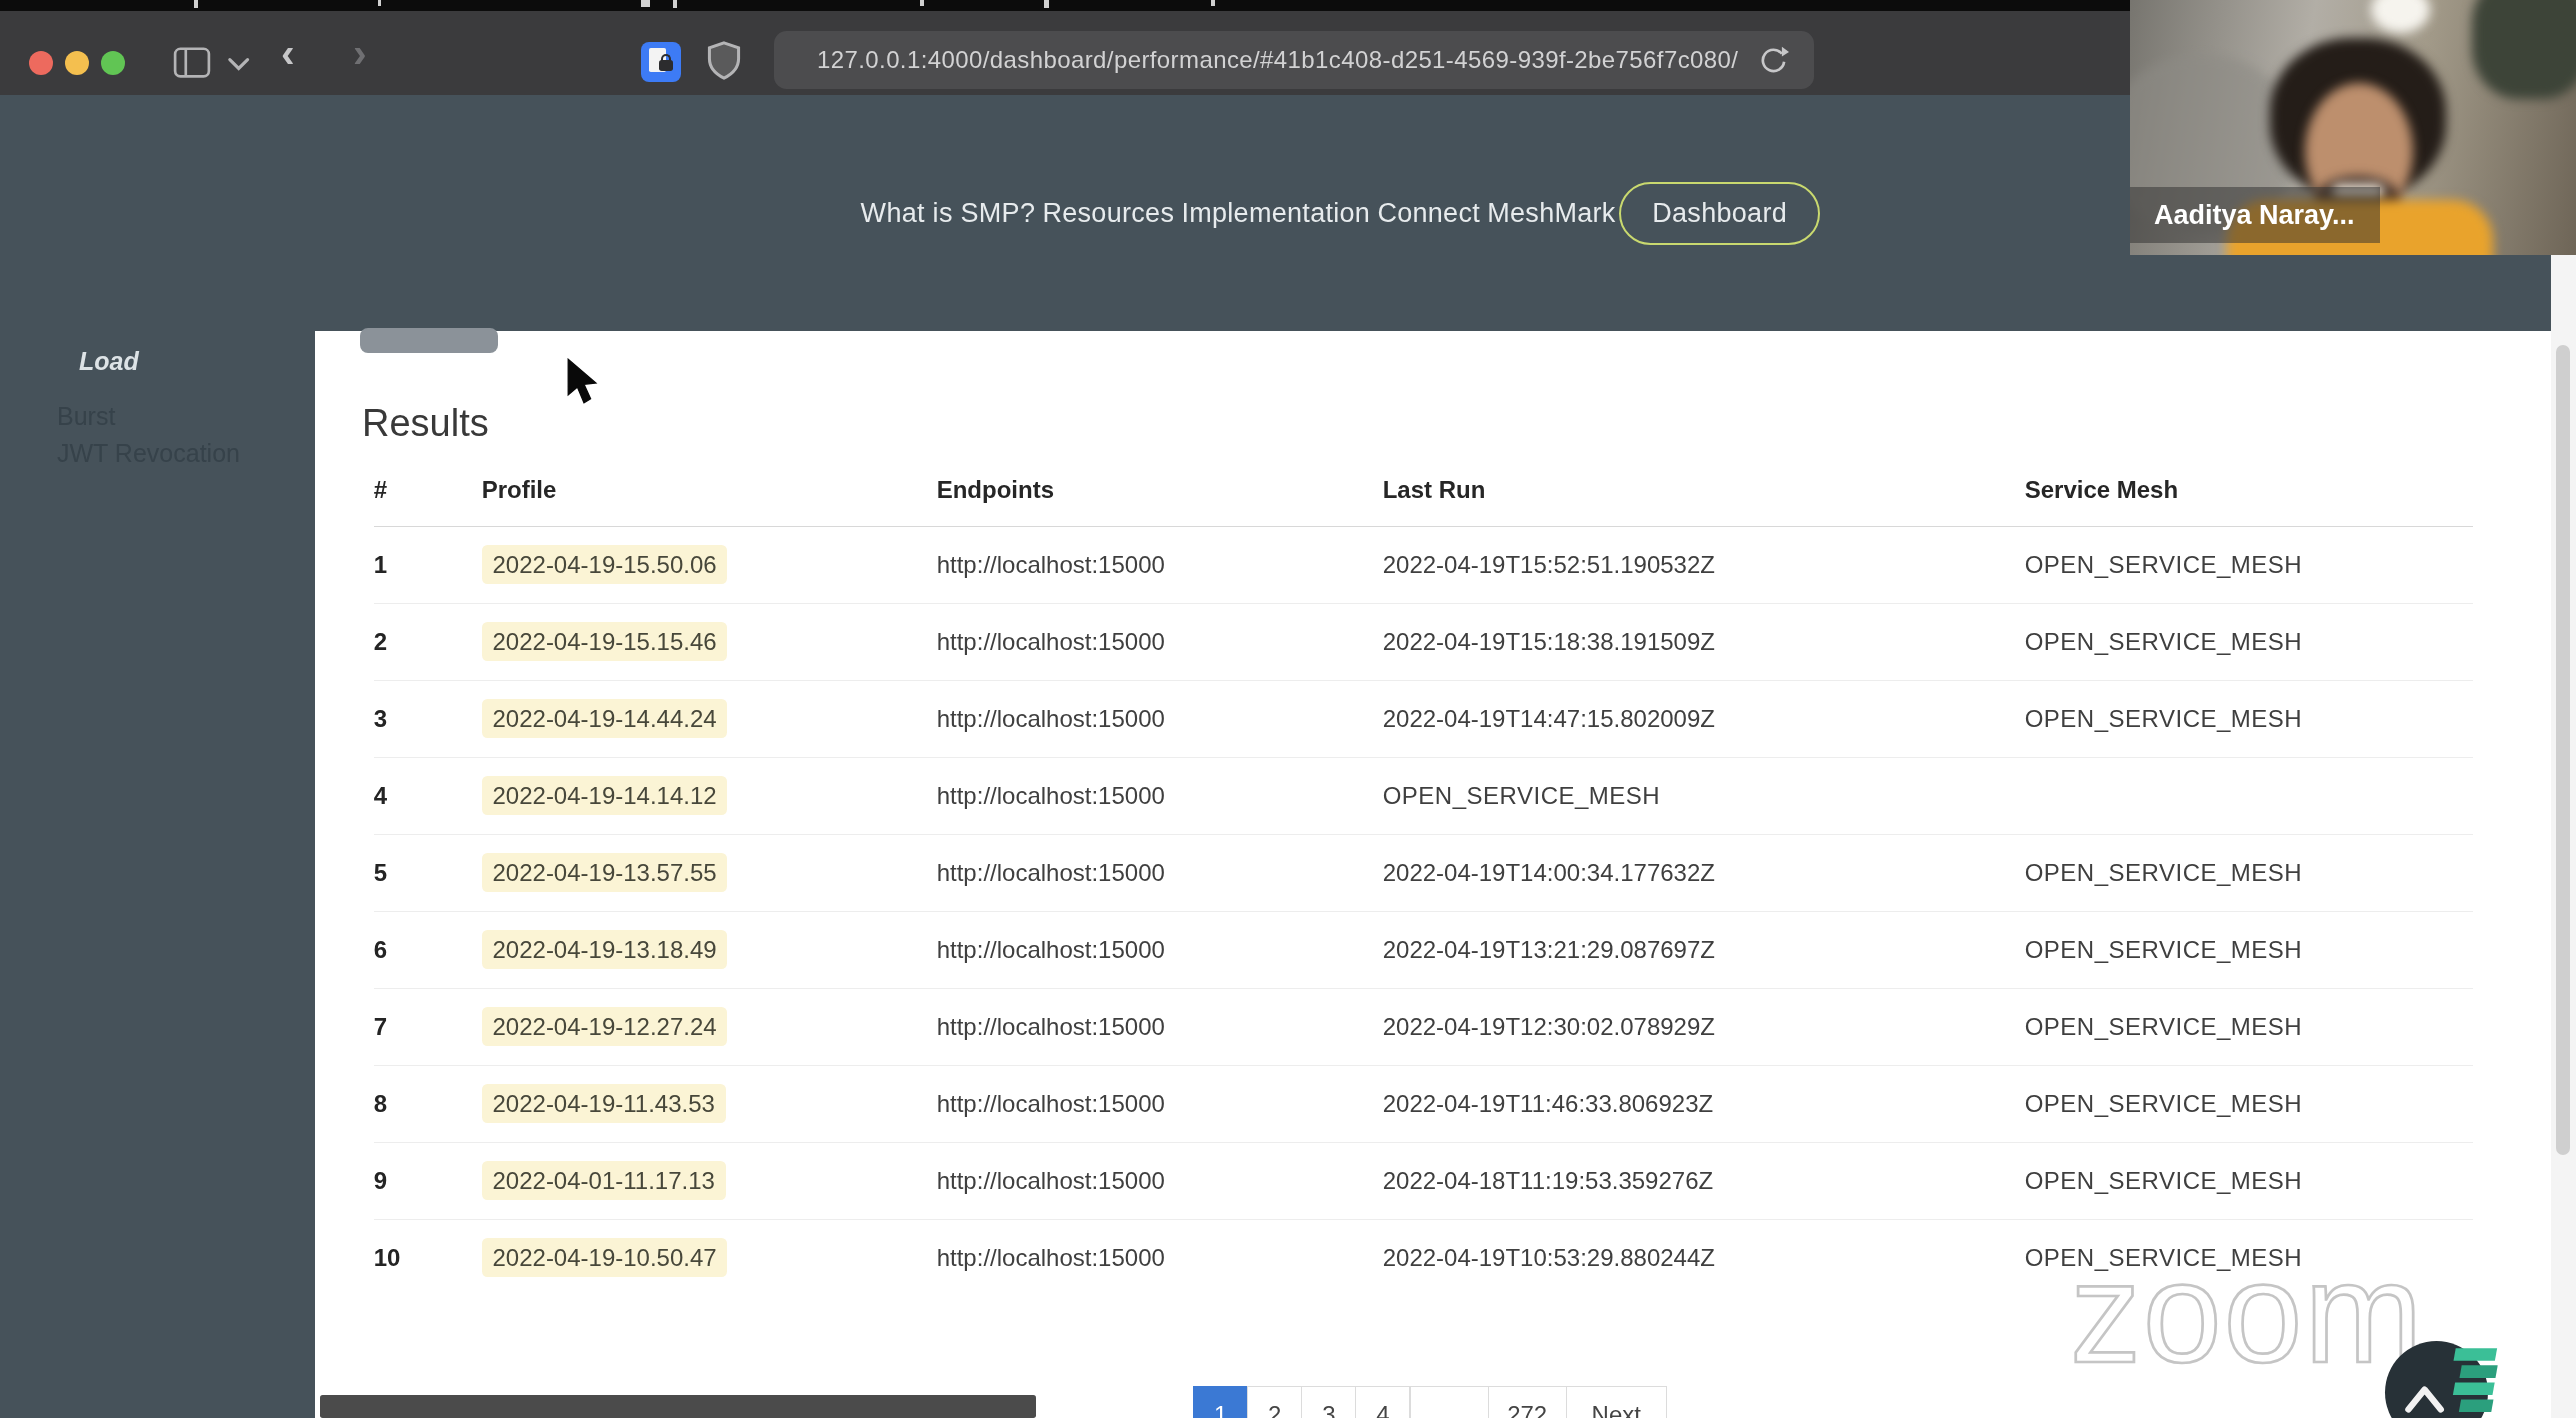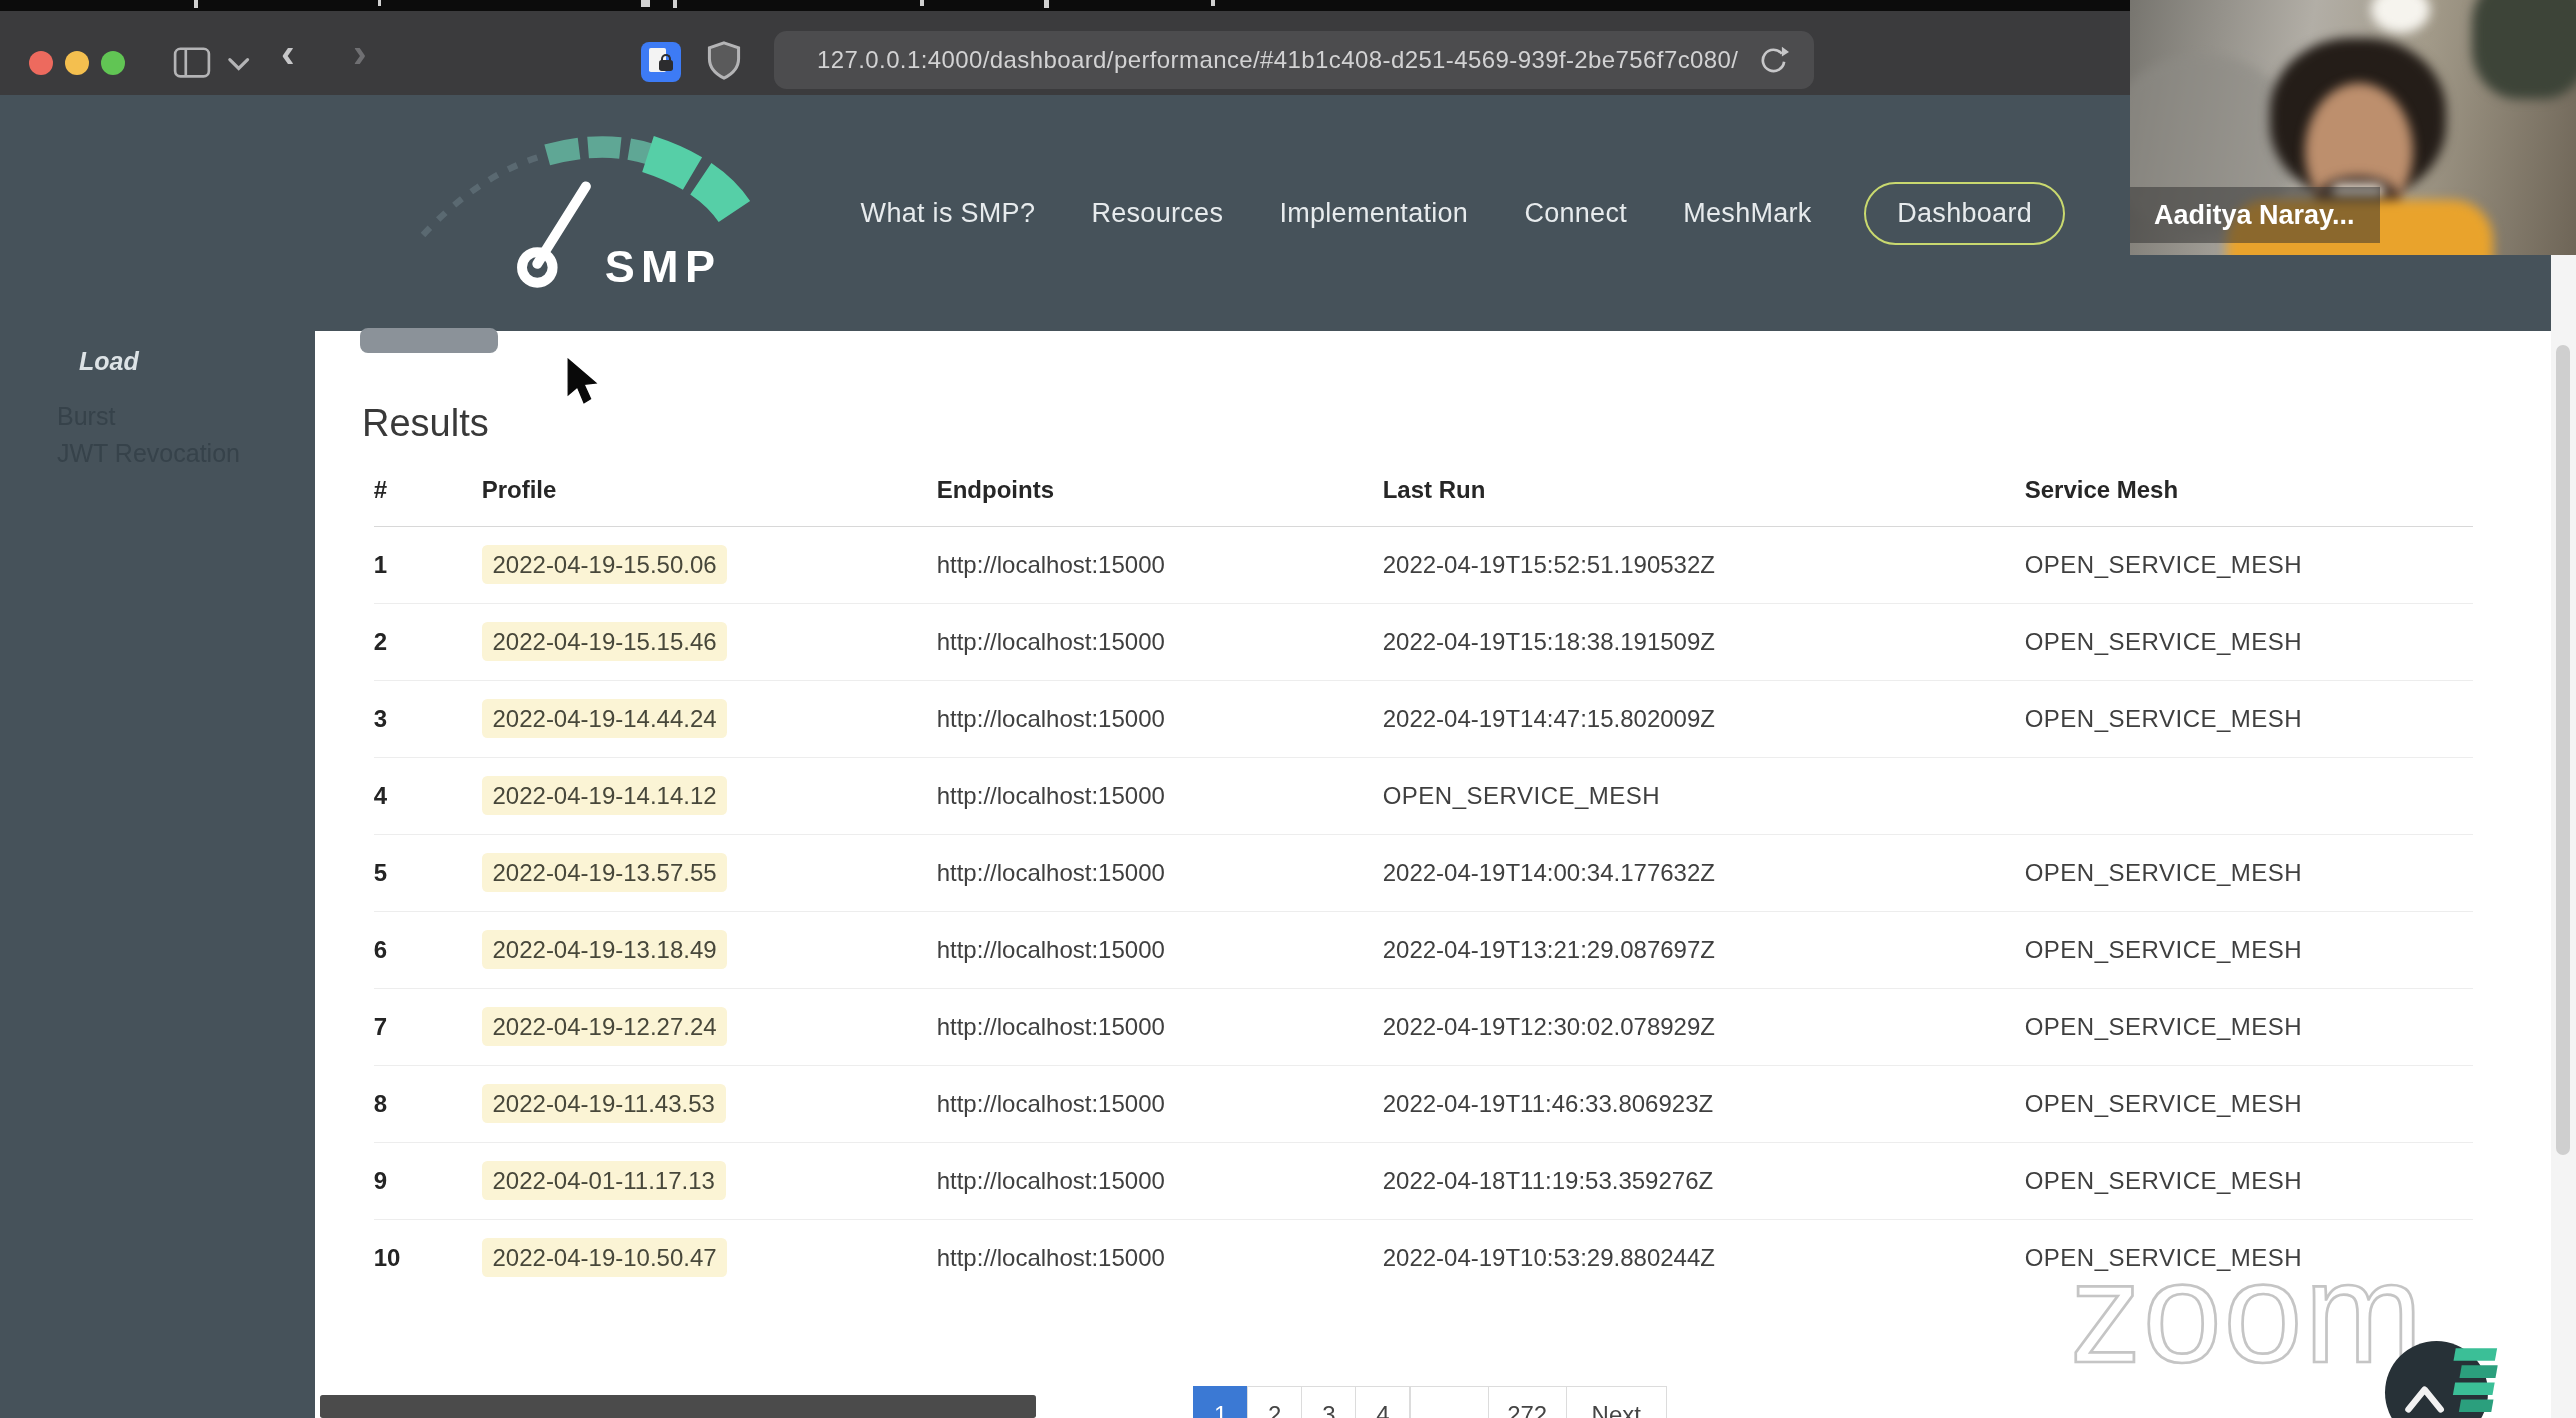--- a/index.html
+++ b/index.html
@@ -23,21 +23,21 @@
   .url-capsule{position:absolute;left:774px;top:20px;width:1040px;height:58px;border-radius:12.6px;
     background:var(--url_capsule_bg,#4c4c4e);display:flex;align-items:center;}
   .url-text{color:#d2d2d3;font-size:24px;letter-spacing:0.4px;margin-left:43px;white-space:nowrap;}
   .ext-blue{position:absolute;left:641px;top:31px;width:40px;height:40px;border-radius:8px;background:#3d7bf5;}
   .ext-page{position:absolute;left:8px;top:6.3px;width:17px;height:24px;background:#f3f3f3;border-radius:1.8px;}
   .ext-lock{position:absolute;left:18px;top:18px;width:13.5px;height:10.8px;background:#2c2c2e;border-radius:2.7px;}
   .ext-lock:before{content:"";position:absolute;left:1.8px;top:-6.3px;width:6.3px;height:7.2px;border:2.7px solid #2c2c2e;border-bottom:none;border-radius:5.4px 5.4px 0 0;}
   
   .siteheader{position:absolute;left:0;top:95px;width:2551px;height:237px;background:var(--header_bg,#46525a);z-index:5;}
   .logo{position:absolute;left:378px;top:22.5px;width:450px;height:189px;}
-  .nav{position:absolute;left:857px;top:0;height:237px;display:flex;align-items:center;gap:49px;}
+  .nav{position:absolute;left:857px;top:0;height:237px;display:flex;align-items:center;}
   .nav-item{color:#e7ebed;font-size:27px;letter-spacing:0.3px;text-decoration:none;white-space:nowrap;padding:14.4px 3.6px;}
   .nav-item.active{border:2.7px solid var(--pill_border,#c9d96f);border-radius:41px;padding:14.4px 31px;}
   
   .sidebar{position:absolute;left:0;top:331px;width:315px;height:1087px;background:var(--header_bg,#46525a);z-index:4;}
   .side-item{position:absolute;font-size:25px;color:#323d44;white-space:nowrap;}
   .side-item.active{color:#dde3e6;font-style:italic;font-weight:600;}
   .side-item.dim{color:#36424a;}
   
   .card{position:absolute;left:315px;top:331px;width:2236px;height:1087px;background:var(--card_bg,#fff);z-index:6;}
   .graytab{position:absolute;left:360px;top:328px;width:138px;height:25px;background:#8b9299;border-radius:8px;z-index:7;}
@@ -75,30 +75,20 @@
   .nametag span{color:#fff;font-size:27px;font-weight:600;margin-left:24px;white-space:nowrap;}
   
   .cursor{position:absolute;left:565px;top:358px;z-index:60;}
 </style>
 </head>
 <body>
 
 <div id="screen">
 
   <div class="siteheader">
-    <div class="logo">
-      <svg width="450" height="189" viewBox="0 0 500 210">
-        <path d="M50 130 Q115 60 190 40" fill="none" stroke="#5e6d76" stroke-width="7" stroke-dasharray="11 13" opacity="0.85"></path>
-        <path d="M188 41 Q250 24 302 40" fill="none" stroke="#5fa795" stroke-width="24" stroke-dasharray="36 10"></path>
-        <path d="M300 40 Q368 62 396 104" fill="none" stroke="#56cfa7" stroke-width="42" stroke-dasharray="54 11"></path>
-        <line x1="177" y1="162" x2="231" y2="76" stroke="#ffffff" stroke-width="11" stroke-linecap="round"></line>
-        <circle cx="177" cy="166" r="17" fill="none" stroke="#ffffff" stroke-width="11"></circle>
-        <text x="252" y="182" fill="#ffffff" font-size="50" font-weight="700" letter-spacing="7">SMP</text>
-      </svg>
-    </div>
     <nav class="nav">
 
         <a class="nav-item">What is SMP?</a>
 
         <a class="nav-item">Resources</a>
 
         <a class="nav-item">Implementation</a>
 
         <a class="nav-item">Connect</a>
 

